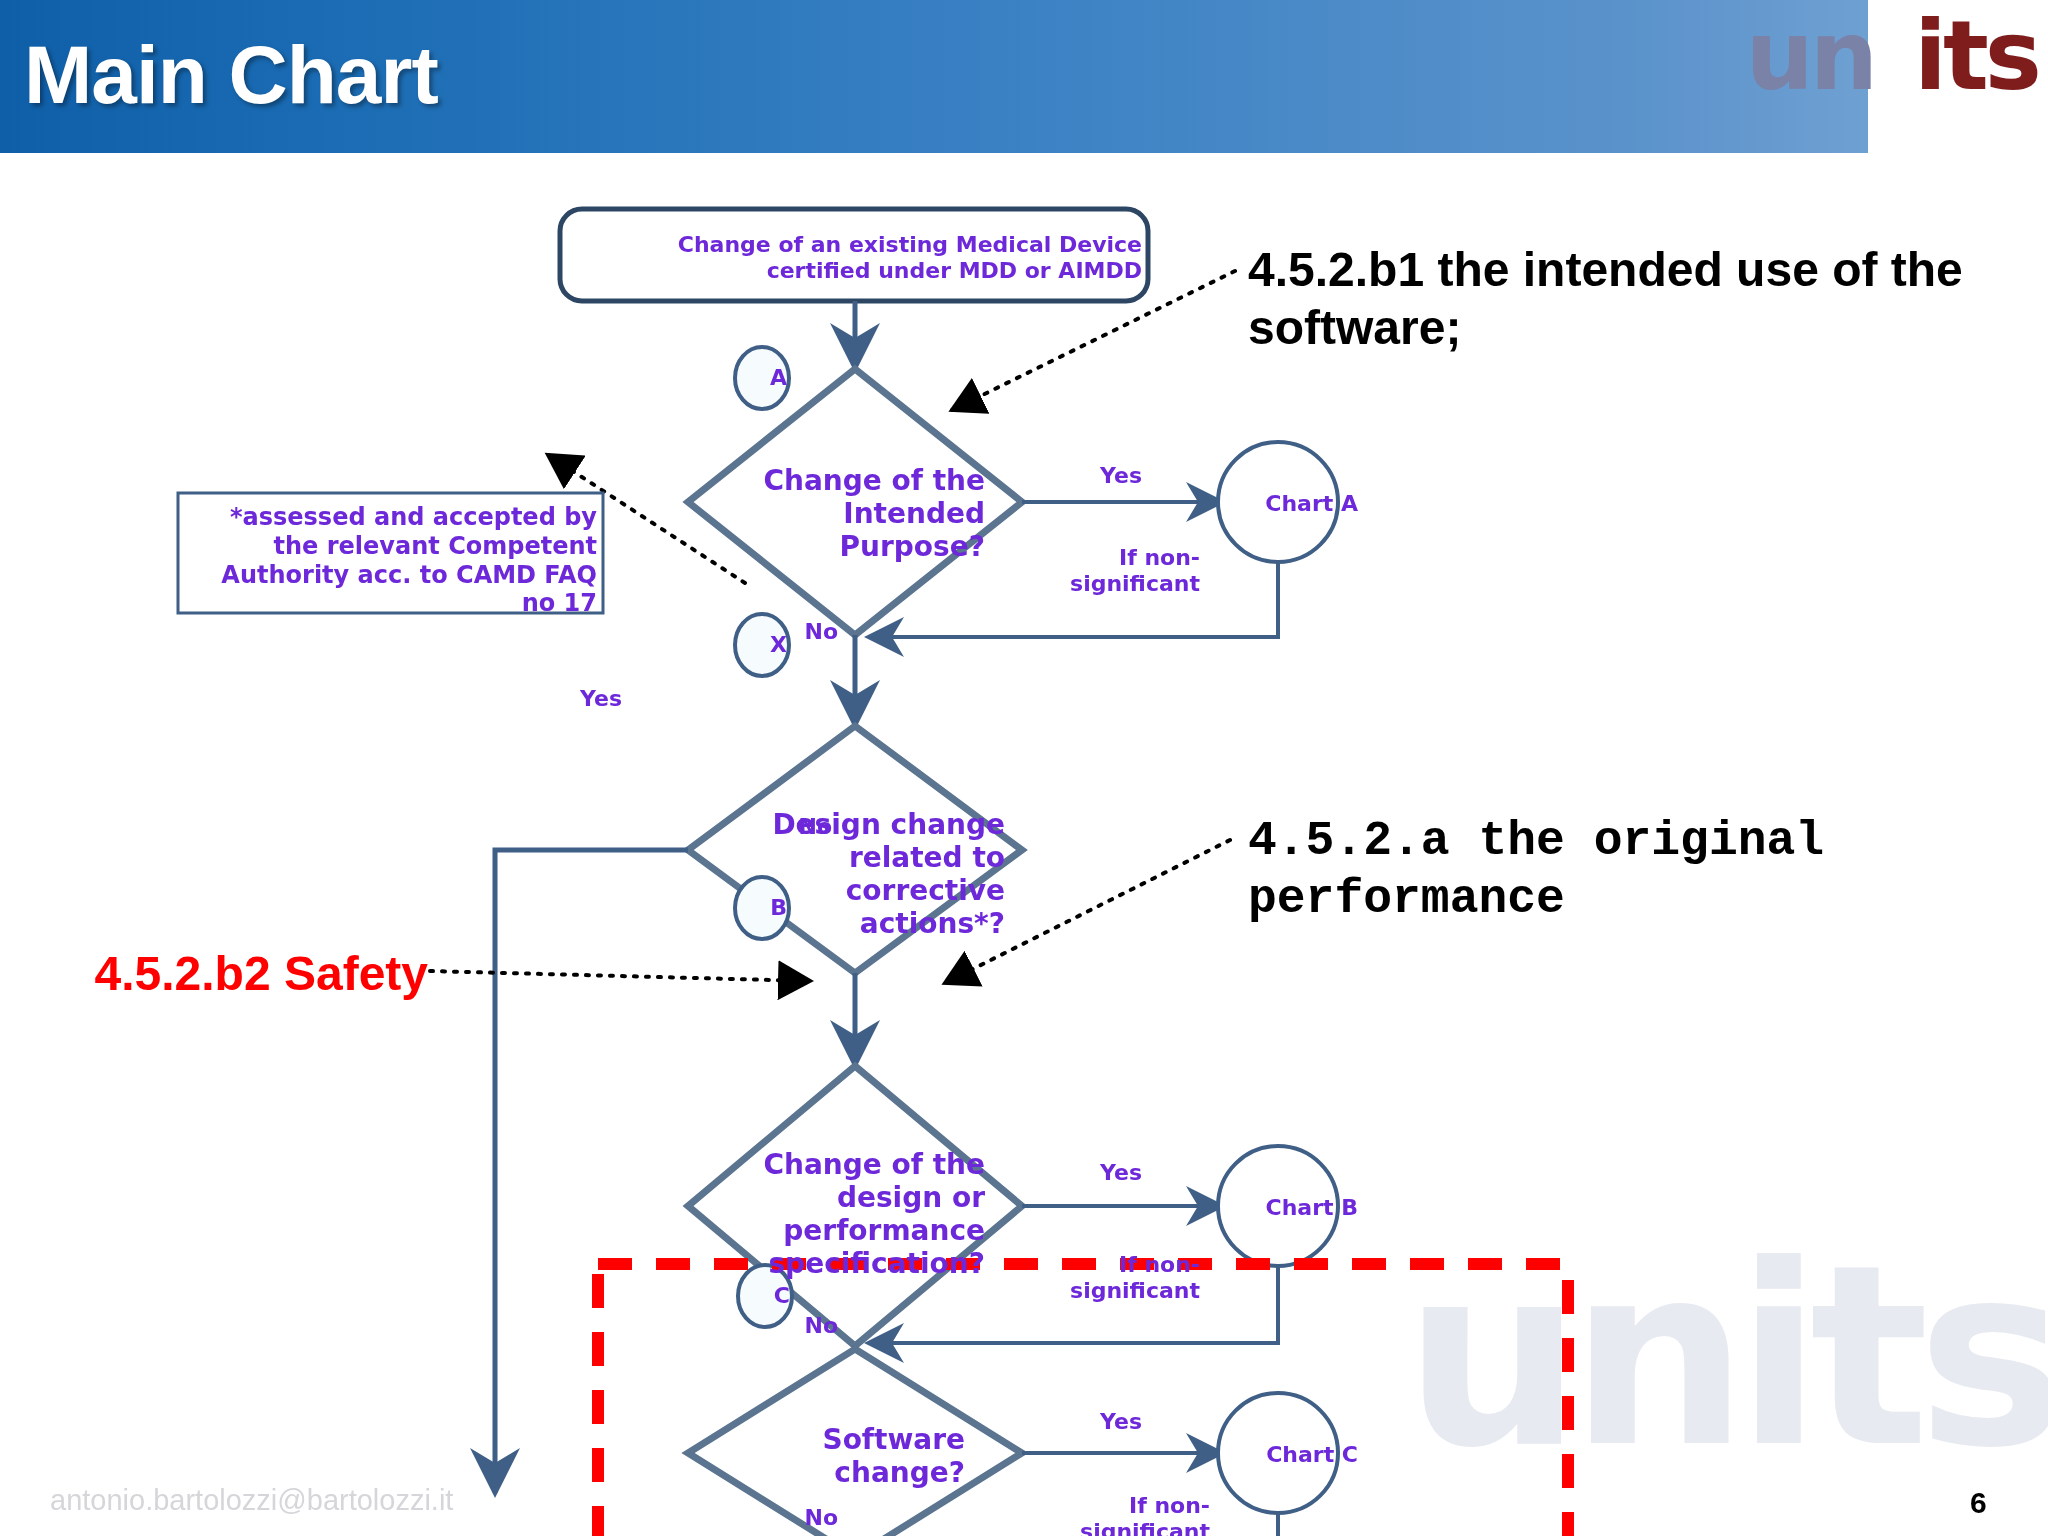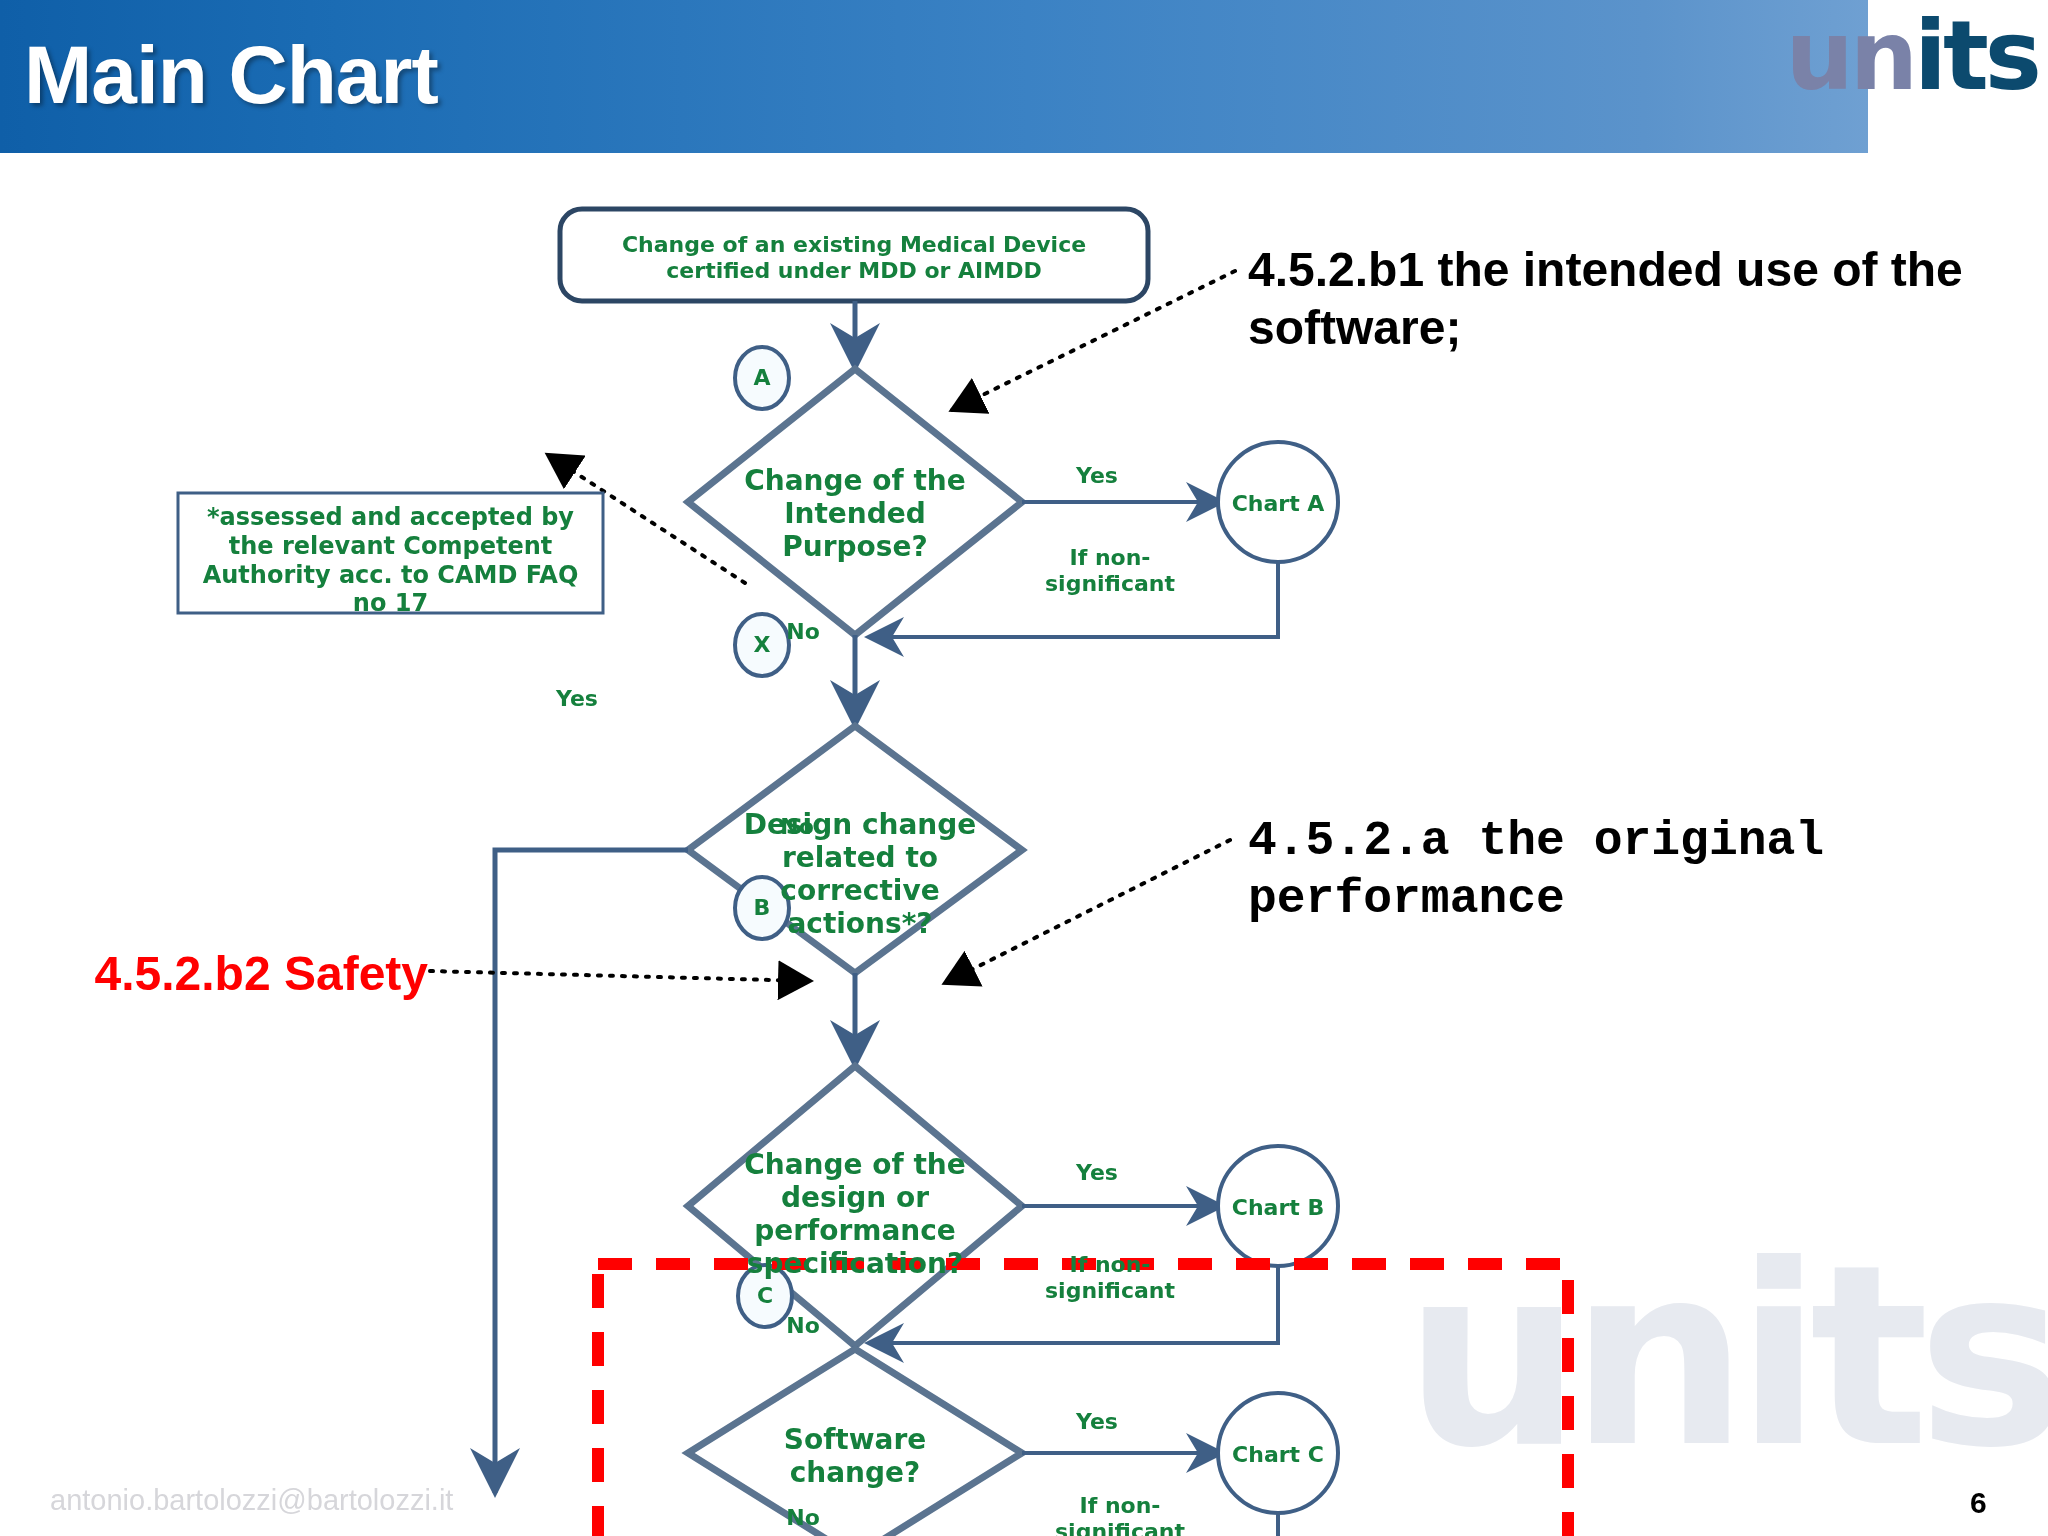--- a/index.html
+++ b/index.html
@@ -25,41 +25,41 @@
     text-shadow:3px 3px 4px rgba(0,0,0,.35);
     white-space:nowrap;
   }
   .logo{
     position:absolute;right:10px;top:8px;
     font-family:"DejaVu Sans", sans-serif;
     font-weight:bold;font-size:96px;line-height:96px;
     letter-spacing:-4px;white-space:nowrap;
   }
   .logo .un{color:#7a82a8;}
-  .logo .its{color:#0c4a6e;}
+  .logo .its{color:#7f1d1d;margin-left:40px;}
 
   
   .watermark{
     position:absolute;left:1404px;top:1232px;
     font-family:"DejaVu Sans", sans-serif;
     font-weight:bold;font-size:250px;line-height:250px;
     letter-spacing:-12px;color:#e7eaf0;
     user-select:none;white-space:nowrap;
   }
 
   
   .canvas{position:absolute;left:0;top:153px;width:2048px;height:1383px;}
   svg.flow{position:absolute;left:0;top:0;width:2048px;height:1383px;overflow:visible;}
 
   
   .lbl{
     position:absolute;
     font-family:"DejaVu Sans", sans-serif;
-    font-weight:bold;color:#15803d;
-    text-align:center;line-height:1.18;
+    font-weight:bold;color:#6d28d9;
+    text-align:right;line-height:1.18;
     white-space:pre-line;
     pointer-events:none;
   }
   .lbl-sm{font-size:28px;}
   .lbl-md{font-size:22px;}
   .lbl-note{font-size:24px;line-height:1.2;}
 
   .ann{
     position:absolute;
     font-family:"Liberation Sans", sans-serif;

